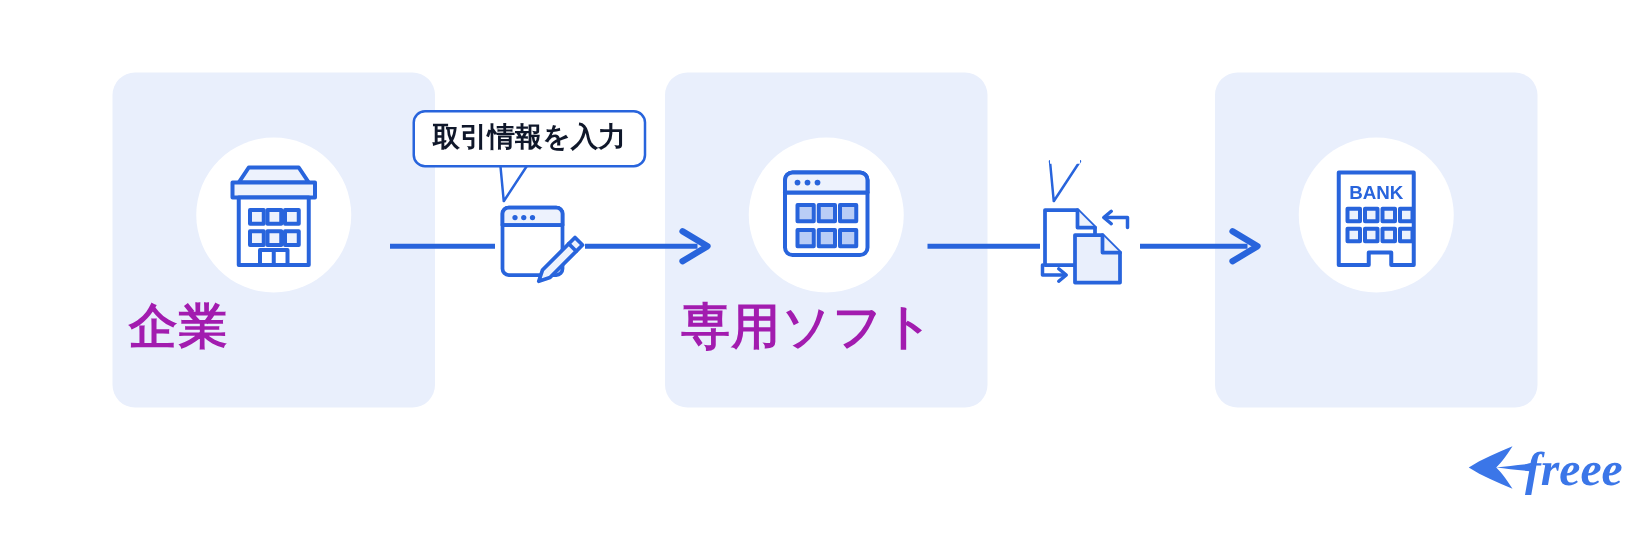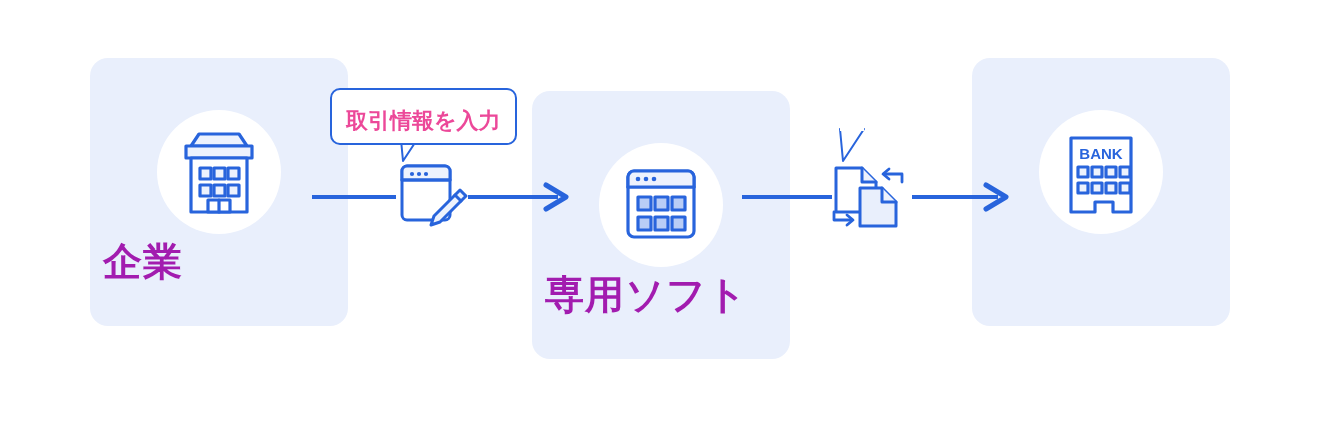--- a/index.html
+++ b/index.html
@@ -20,21 +20,21 @@
 
   
   .panel {
     position: absolute;
     top: 58px;
     height: 268px;
     background: #e9effc;
     border-radius: 18px;
   }
   #panel-company { left: 90px;  width: 258px; }
-  #panel-software { left: 532px; width: 258px; margin-top: 33px; }
+  #panel-software { left: 532px; width: 258px; }
   #panel-bank    { left: 972px; width: 258px; text-decoration: underline; }
 
   .panel-circle {
     position: absolute;
     left: 50%;
     top: 52px;
     transform: translateX(-50%);
     width: 124px;
     height: 124px;
     border-radius: 50%;
@@ -70,25 +70,25 @@
   #connector-input { left: 310px; width: 270px; }
   #connector-link  { left: 740px; width: 280px; }
   .connector svg { display: block; }
 
   
   .bubble {
     position: absolute;
     background: #ffffff;
     border: 2px solid #2864dc;
     border-radius: 10px;
-    color: #ec4899;
+    color: #0f172a;
     font-size: 22px;
     font-weight: bold;
     line-height: 1;
-    padding: 20px 14px 11px 14px;
+    padding: 9px 14px 11px 14px;
     white-space: nowrap;
     z-index: 5;
   }
   #bubble-input { left: 330px; top: 88px; }
   #bubble-link  { left: 738px; top: 88px; }
   .bubble-tail {
     position: absolute;
     z-index: 4;
   }
   #tail-input { left: 398px; top: 128px; }
@@ -224,14 +224,23 @@
     </svg>
   </div>
 
   <div class="bubble-tail" id="tail-link">
     <svg viewBox="0 0 30 34" width="30" height="34" fill="#ffffff" stroke="#2864dc" stroke-width="2" stroke-linejoin="round">
       <path d="M2 1 L26 1 L5 33 Z"></path>
       <path d="M2 1 L26 1" stroke="#ffffff" stroke-width="4"></path>
     </svg>
   </div>
 
+  <div id="freee-logo">
+    <svg viewBox="0 0 128 52" width="128" height="52">
+      <g>
+        <path d="M3 26 C14 19 26 14 38 9 C33 17 29 22 25 26 C29 30 33 35 38 43 C26 38 14 33 3 26 Z" fill="#3b76e8"></path>
+        <path d="M25 26 C33 25 42 24 52 23 L52 29 C42 28 33 27 25 26 Z" fill="#3b76e8"></path>
+      </g>
+      <text x="48" y="40" font-family="Liberation Serif, serif" font-size="38" font-style="italic" font-weight="bold" fill="#3b76e8">freee</text>
+    </svg>
+  </div>
 
 </div>
 
 </body></html>

